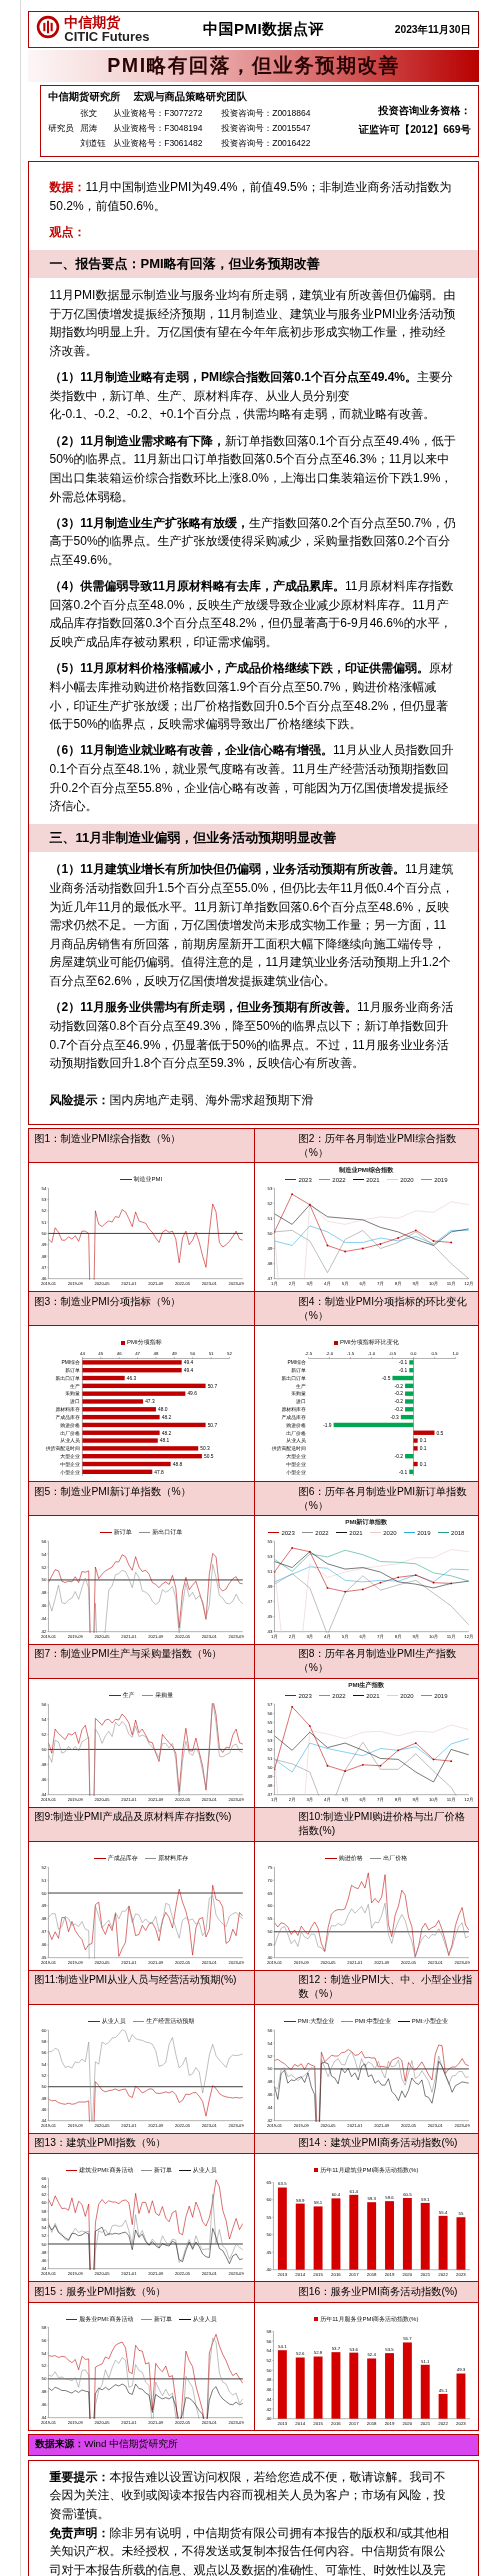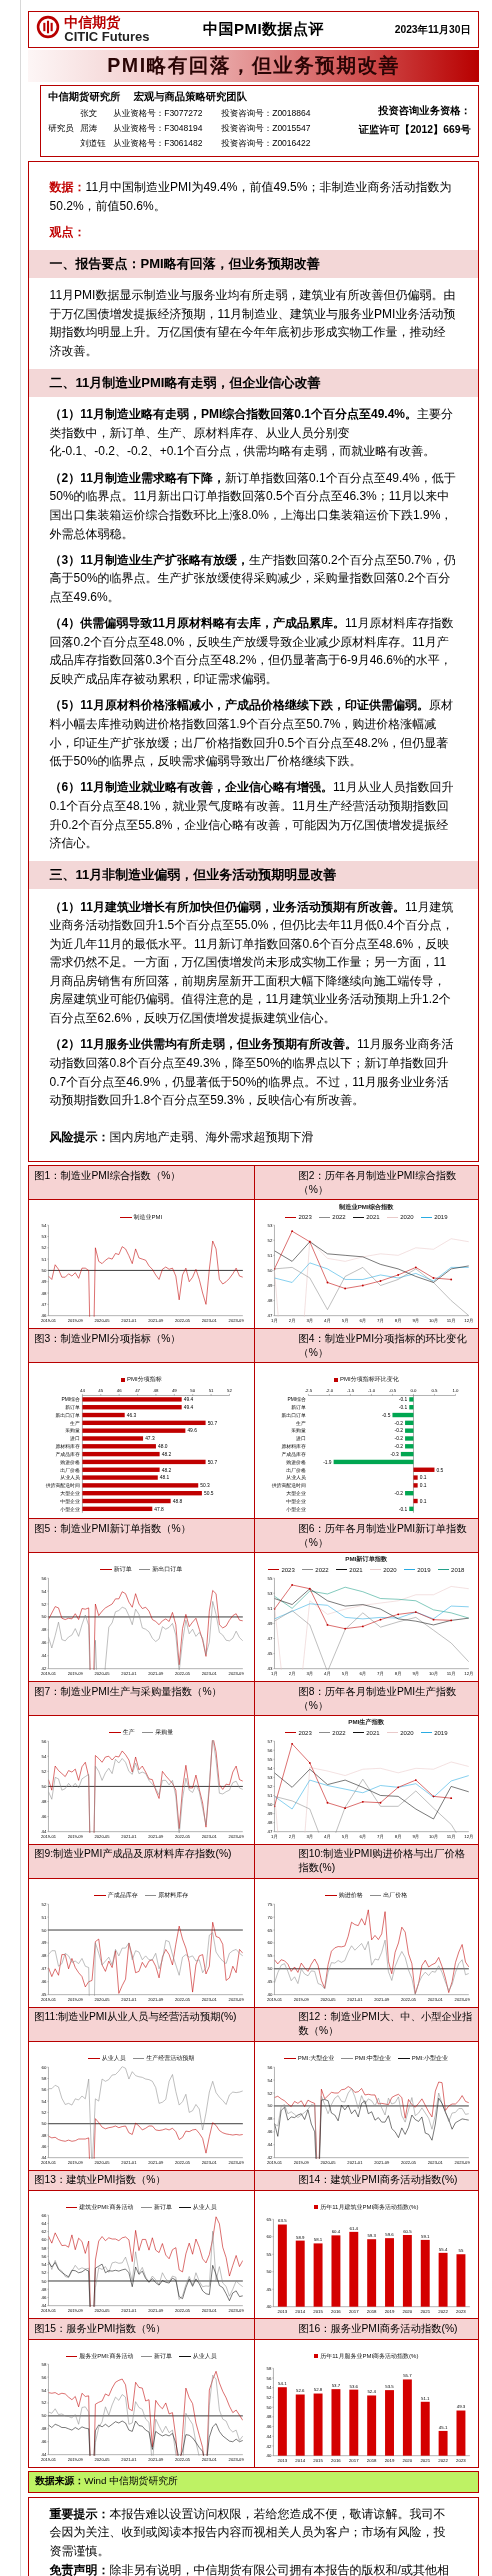--- a/index.html
+++ b/index.html
@@ -42,21 +42,21 @@
   .ch-row{display:grid;grid-template-columns:1fr 1fr;}
   .cell{padding:2.1px 3.1px 1px;}
   .ch-row .cell:last-child{border-left:1px solid #b80000;}
   .ct-sub{height:9.3px;text-align:center;font-size:6.2px;font-weight:bold;color:#222;}
   .ct-legend{height:10.3px;display:flex;justify-content:center;align-items:center;gap:7.2px;font-size:6px;color:#111;}
   .lg-it{display:flex;align-items:center;gap:2.1px;}
   .lg-line{display:inline-block;width:11.3px;height:0;border-top:1px solid #000;}
   .lg-sq{display:inline-block;width:4.1px;height:4.1px;background:#c00000;}
   svg text{font-family:"Liberation Sans","DejaVu Sans",sans-serif;}
   
-  .srcbar{margin-top:3.1px;background:#bef264;padding:3.1px 6.2px;font-size:9.8px;}
+  .srcbar{margin-top:3.1px;background:#d946ef;padding:3.1px 6.2px;font-size:9.8px;}
   .disc{margin-top:4.1px;padding:7.2px 20.6px;font-size:12px;line-height:1.55;}
 </style>
 </head>
 <body>
 
 <div class="page-edge"></div>
 <div class="doc">
 
   <div class="box hd">
     <div class="logo">
@@ -111,21 +111,20 @@
 
   <div class="box bodybox">
     <div class="para">
       <span class="red-b">数据：</span><span>11月中国制造业PMI为49.4%，前值49.5%；非制造业商务活动指数为50.2%，前值50.6%。</span>
     </div>
     <div class="para red-b">观点：</div>
 
     <div class="sec-head">一、报告要点：PMI略有回落，但业务预期改善</div>
     <div class="para">11月PMI数据显示制造业与服务业均有所走弱，建筑业有所改善但仍偏弱。由于万亿国债增发提振经济预期，11月制造业、建筑业与服务业PMI业务活动预期指数均明显上升。万亿国债有望在今年年底初步形成实物工作量，推动经济改善。</div>
 
-    <div class="sec-head">二、11月制造业PMI略有走弱，但企业信心改善</div>
     <div class="para"><span class="b">（1）11月制造业略有走弱，PMI综合指数回落0.1个百分点至49.4%。</span><span>主要分类指数中，新订单、生产、原材料库存、从业人员分别变化-0.1、-0.2、-0.2、+0.1个百分点，供需均略有走弱，而就业略有改善。</span></div>
     <div class="para"><span class="b">（2）11月制造业需求略有下降，</span><span>新订单指数回落0.1个百分点至49.4%，低于50%的临界点。11月新出口订单指数回落0.5个百分点至46.3%；11月以来中国出口集装箱运价综合指数环比上涨8.0%，上海出口集装箱运价下跌1.9%，外需总体弱稳。</span></div>
     <div class="para"><span class="b">（3）11月制造业生产扩张略有放缓，</span><span>生产指数回落0.2个百分点至50.7%，仍高于50%的临界点。生产扩张放缓使得采购减少，采购量指数回落0.2个百分点至49.6%。</span></div>
     <div class="para"><span class="b">（4）供需偏弱导致11月原材料略有去库，产成品累库。</span><span>11月原材料库存指数回落0.2个百分点至48.0%，反映生产放缓导致企业减少原材料库存。11月产成品库存指数回落0.3个百分点至48.2%，但仍显著高于6-9月46.6%的水平，反映产成品库存被动累积，印证需求偏弱。</span></div>
     <div class="para"><span class="b">（5）11月原材料价格涨幅减小，产成品价格继续下跌，印证供需偏弱。</span><span>原材料小幅去库推动购进价格指数回落1.9个百分点至50.7%，购进价格涨幅减小，印证生产扩张放缓；出厂价格指数回升0.5个百分点至48.2%，但仍显著低于50%的临界点，反映需求偏弱导致出厂价格继续下跌。</span></div>
     <div class="para"><span class="b">（6）11月制造业就业略有改善，企业信心略有增强。</span><span>11月从业人员指数回升0.1个百分点至48.1%，就业景气度略有改善。11月生产经营活动预期指数回升0.2个百分点至55.8%，企业信心略有改善，可能因为万亿国债增发提振经济信心。</span></div>
 
     <div class="sec-head">三、11月非制造业偏弱，但业务活动预期明显改善</div>
     <div class="para"><span class="b">（1）11月建筑业增长有所加快但仍偏弱，业务活动预期有所改善。</span><span>11月建筑业商务活动指数回升1.5个百分点至55.0%，但仍比去年11月低0.4个百分点，为近几年11月的最低水平。11月新订单指数回落0.6个百分点至48.6%，反映需求仍然不足。一方面，万亿国债增发尚未形成实物工作量；另一方面，11月商品房销售有所回落，前期房屋新开工面积大幅下降继续向施工端传导，房屋建筑业可能仍偏弱。值得注意的是，11月建筑业业务活动预期上升1.2个百分点至62.6%，反映万亿国债增发提振建筑业信心。</span></div>
     <div class="para"><span class="b">（2）11月服务业供需均有所走弱，但业务预期有所改善。</span><span>11月服务业商务活动指数回落0.8个百分点至49.3%，降至50%的临界点以下；新订单指数回升0.7个百分点至46.9%，仍显著低于50%的临界点。不过，11月服务业业务活动预期指数回升1.8个百分点至59.3%，反映信心有所改善。</span></div>

